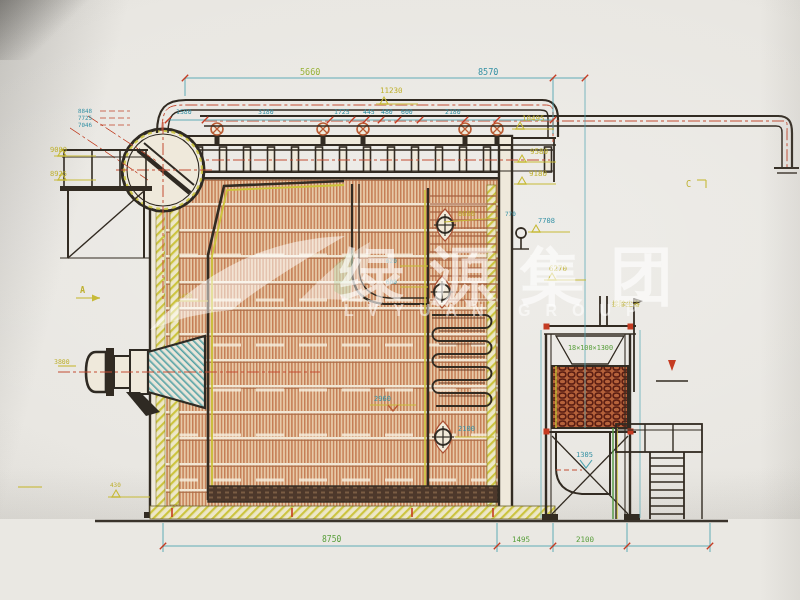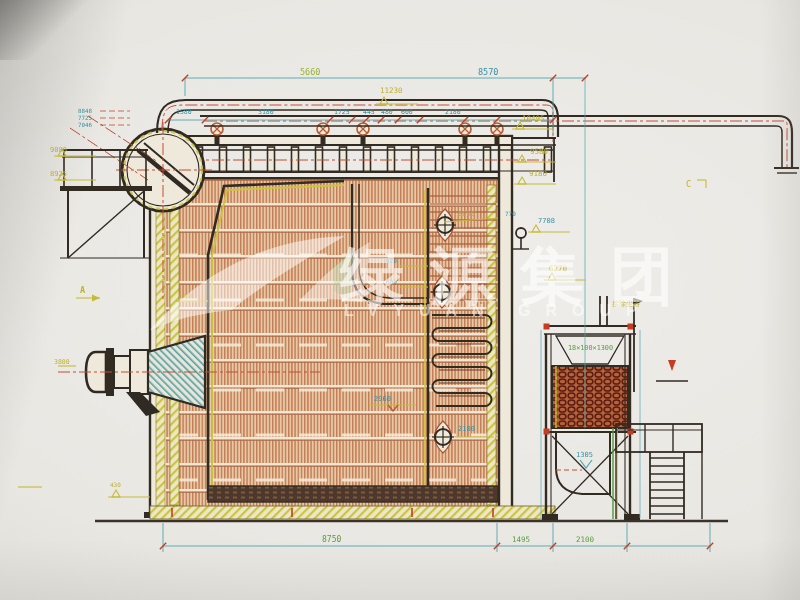--- a/index.html
+++ b/index.html
@@ -1,17 +1,17 @@
 <!DOCTYPE html>
 <html><head>
 <meta charset="utf-8">
 <style>
   html,body{margin:0;padding:0;}
   body{width:800px;height:600px;overflow:hidden;background:#eae8e3;font-family:"DejaVu Sans",sans-serif;}
-  .photo{position:relative;width:800px;height:600px;background:
+  .photo{position:relative;width:800px;height:519px;background:
     radial-gradient(130% 95% at 56% 46%, rgba(255,255,255,.25) 0%, rgba(255,255,255,0) 55%, rgba(118,115,108,.20) 100%),
     linear-gradient(104deg, rgba(100,98,94,.28) 0%, rgba(100,98,94,0) 14%),
     linear-gradient(0deg, rgba(120,116,108,.10) 0%, rgba(120,116,108,0) 10%),
     #e9e7e2;}
   .corner-shade{position:absolute;left:0;top:0;width:90px;height:60px;
     background:linear-gradient(135deg, rgba(72,70,66,.55) 0%, rgba(72,70,66,0) 60%);}
   .edge-shade{position:absolute;right:0;top:0;width:40px;height:600px;
     background:linear-gradient(270deg, rgba(140,136,128,.14), rgba(140,136,128,0));}
   svg{position:absolute;left:0;top:0;filter:saturate(.92);}
   text{font-family:"DejaVu Sans Mono",monospace;}

